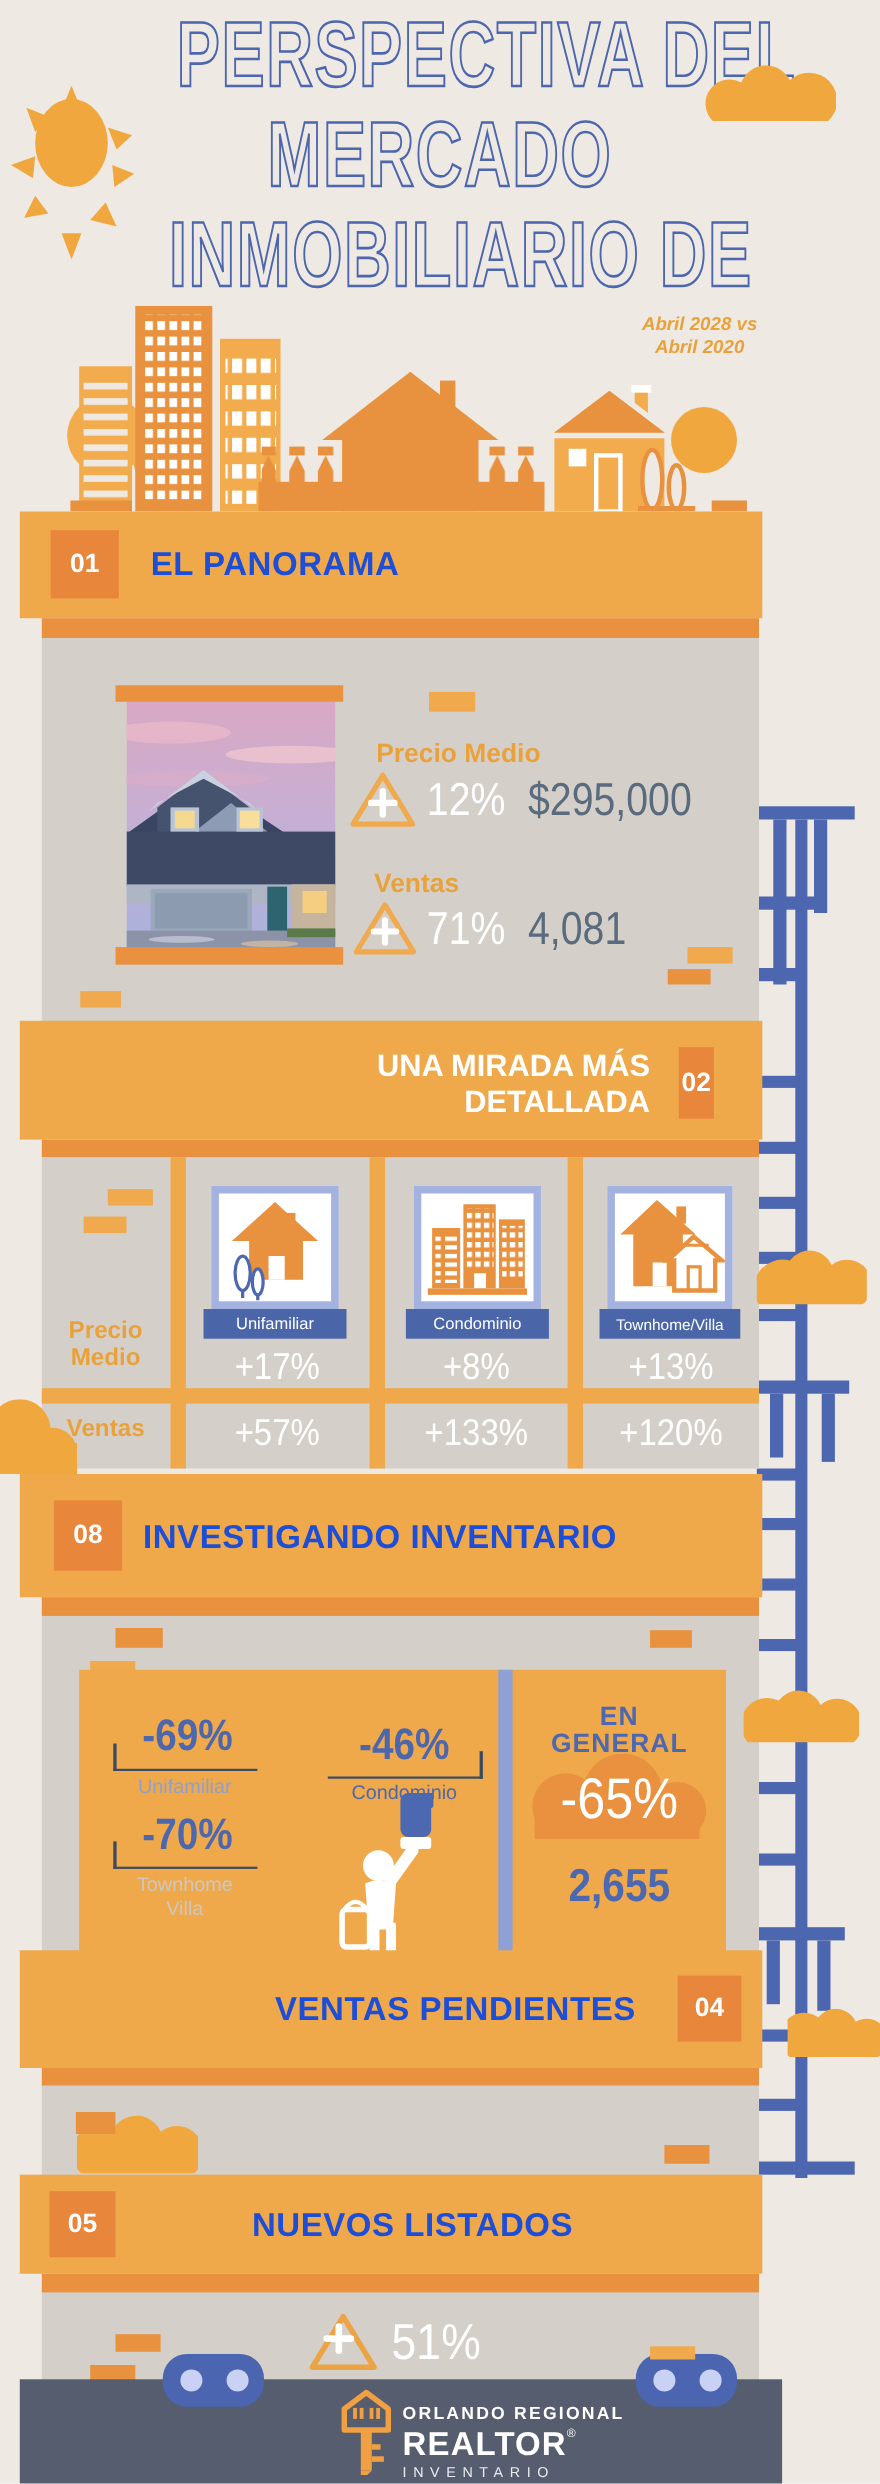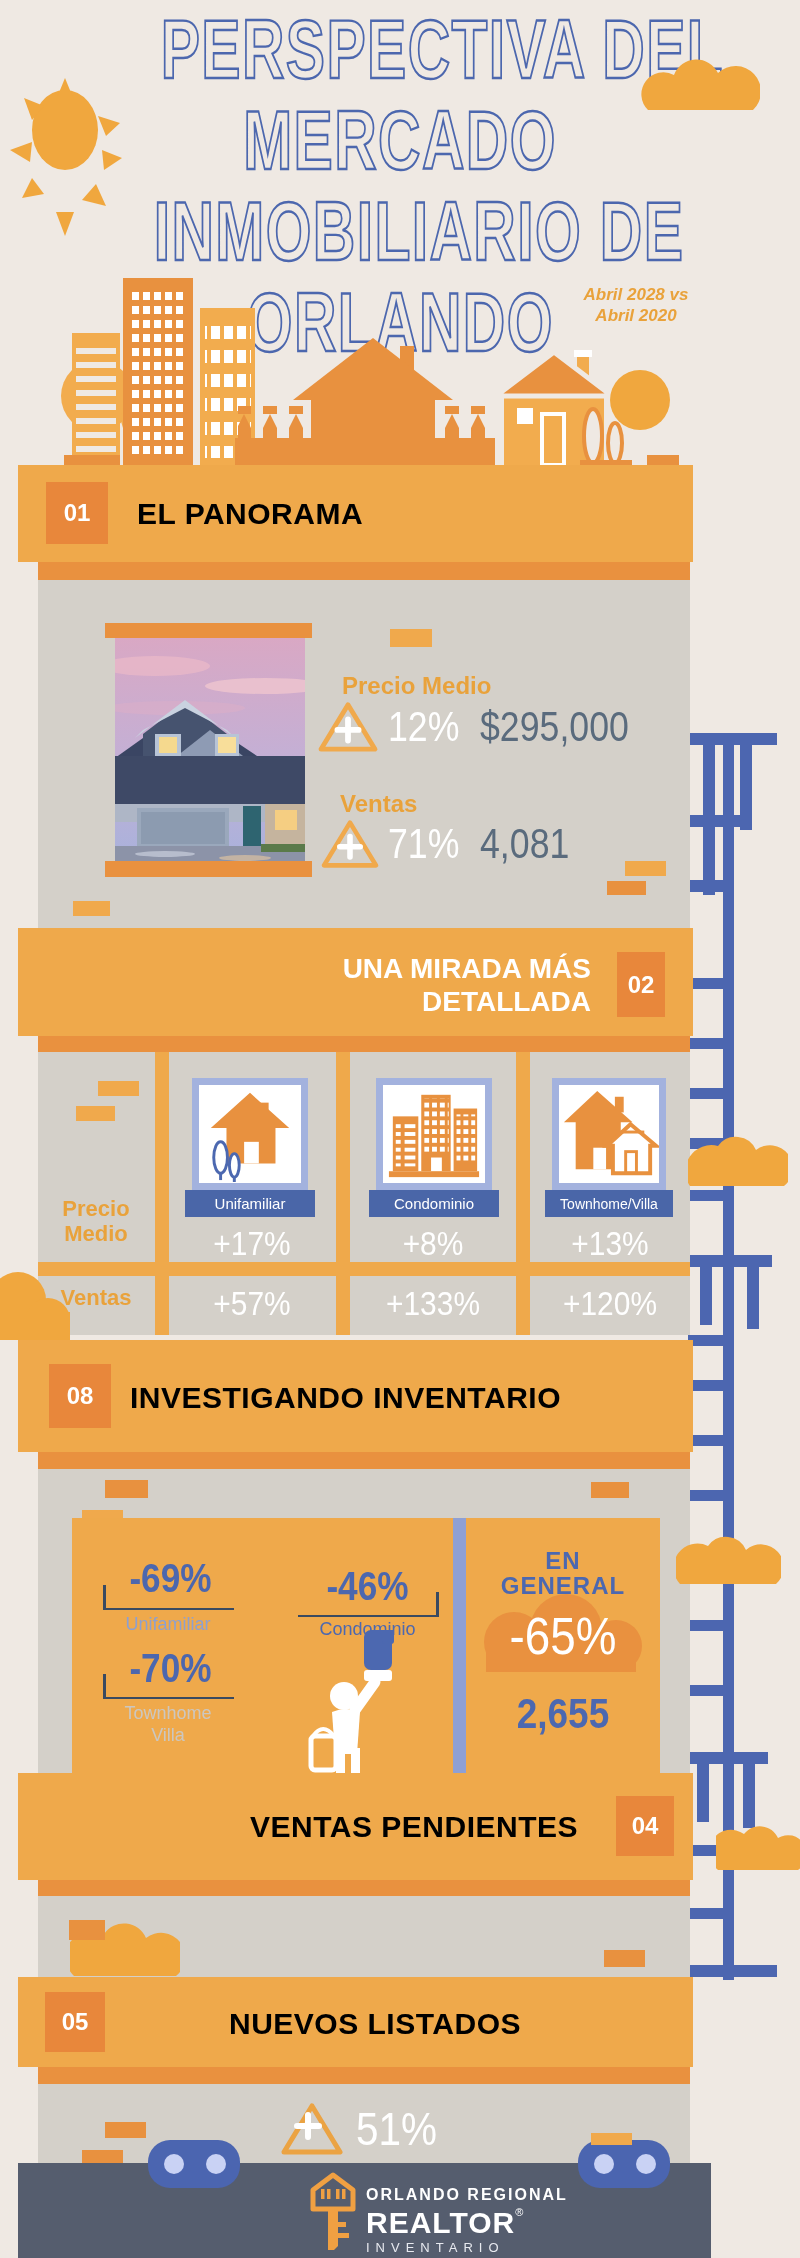--- a/index.html
+++ b/index.html
@@ -9,21 +9,21 @@
   }
   html,body{margin:0;padding:0;background:#fff;}
   body{font-family:"Liberation Sans","DejaVu Sans",sans-serif;}
   #canvas{position:relative;width:800px;height:2258px;background:var(--bg);overflow:hidden;margin:0 auto;}
   .abs{position:absolute;}
   .gray{position:absolute;left:38px;width:652px;background:var(--gray);}
   .banner{position:absolute;left:18px;width:675px;background:var(--banner);}
   .shadowbar{position:absolute;left:38px;width:652px;background:var(--shadow);}
   .numsq{position:absolute;background:var(--numsq);color:#fff;font-weight:bold;
          display:flex;align-items:center;justify-content:center;font-size:24px;}
-  .btitle{position:absolute;color:#000000;font-weight:bold;font-size:30px;letter-spacing:.5px;white-space:nowrap;}
+  .btitle{position:absolute;color:#1d4ed8;font-weight:bold;font-size:30px;letter-spacing:.5px;white-space:nowrap;}
   .conf{position:absolute;}
   .deco-title{position:absolute;left:40px;width:720px;top:4px;text-align:center;
       font-weight:bold;font-size:84px;line-height:91px;color:var(--blue);letter-spacing:2px;}
   @supports ((-webkit-text-stroke:2px #000)){
     .deco-title .ln{-webkit-text-stroke:2.4px var(--blue);-webkit-text-fill-color:transparent;}
   }
   .deco-title .ln{display:inline-block;transform:scaleX(.70);transform-origin:center;white-space:nowrap;}
   .subtitle{position:absolute;left:556px;top:284px;width:160px;text-align:center;
       color:var(--otext);font-style:italic;font-weight:bold;font-size:17px;line-height:21px;}
   .statlabel{position:absolute;color:var(--otext);font-weight:bold;font-size:24px;}
@@ -47,21 +47,20 @@
 </style>
 </head>
 <body>
 
 <div id="canvas">
 
   <div class="deco-title">
     <div><span class="ln">PERSPECTIVA DEL</span></div>
     <div><span class="ln">MERCADO</span></div>
     <div><span class="ln">INMOBILIARIO DE</span></div>
-    <div><span class="ln">ORLANDO</span></div>
   </div>
 
   <svg class="abs" style="left:10px;top:78px" width="125" height="160" viewBox="0 0 125 160">
     <g fill="#F0A73E">
       <ellipse cx="55" cy="52" rx="33" ry="40"></ellipse>
       <polygon points="55,0 64,22 46,22"></polygon>
       <polygon points="110,45 88,38 96,58"></polygon>
       <polygon points="112,80 92,72 94,92"></polygon>
       <polygon points="96,128 86,106 72,122"></polygon>
       <polygon points="55,158 46,134 64,134"></polygon>
@@ -248,21 +247,21 @@
     <svg width="60" height="52" viewBox="0 0 64 56">
       <path d="M32 5 L60 51 H4 Z" fill="none" stroke="#F0A94C" stroke-width="5" stroke-linejoin="round"></path>
       <path d="M32 20 V42 M21 31 H43" stroke="#fff" stroke-width="6" stroke-linecap="round"></path>
     </svg>
     <span class="pct-w">71%</span>
     <span class="val-s">4,081</span>
   </div>
 
   <div class="banner" style="top:928px;height:108px"></div>
   <div class="shadowbar" style="top:1036px;height:16px"></div>
-  <div class="numsq" style="left:617px;top:952px;width:48px;height:65px">02</div>
+  <div class="numsq" style="left:617px;top:952px;width:32px;height:65px">02</div>
   <div class="abs" style="left:100px;top:952px;width:491px;text-align:right;color:#fff;font-weight:bold;font-size:28px;line-height:33px">
     <div>UNA MIRADA MÁS</div>
     <div>DETALLADA</div>
   </div>
 
   <div class="vbar" style="left:155px;top:1052px;height:283px"></div>
   <div class="vbar" style="left:336px;top:1052px;height:283px"></div>
   <div class="vbar" style="left:516px;top:1052px;height:283px"></div>
 
   <div class="card" style="left:192px;top:1078px;width:116px;height:112px">

